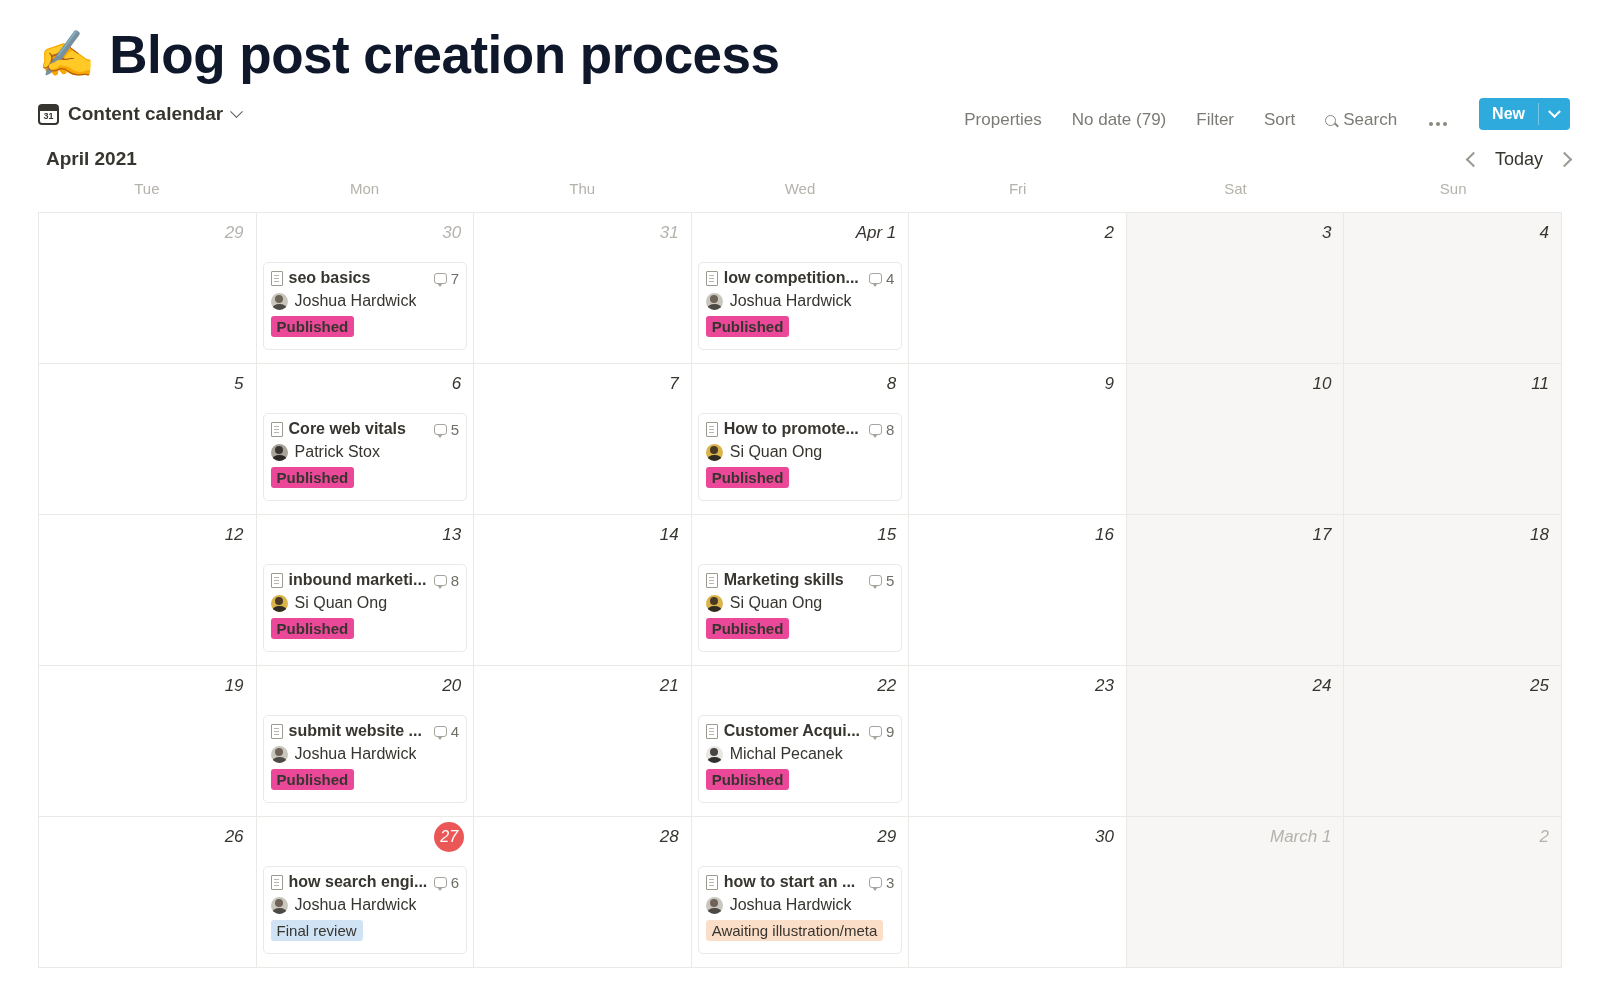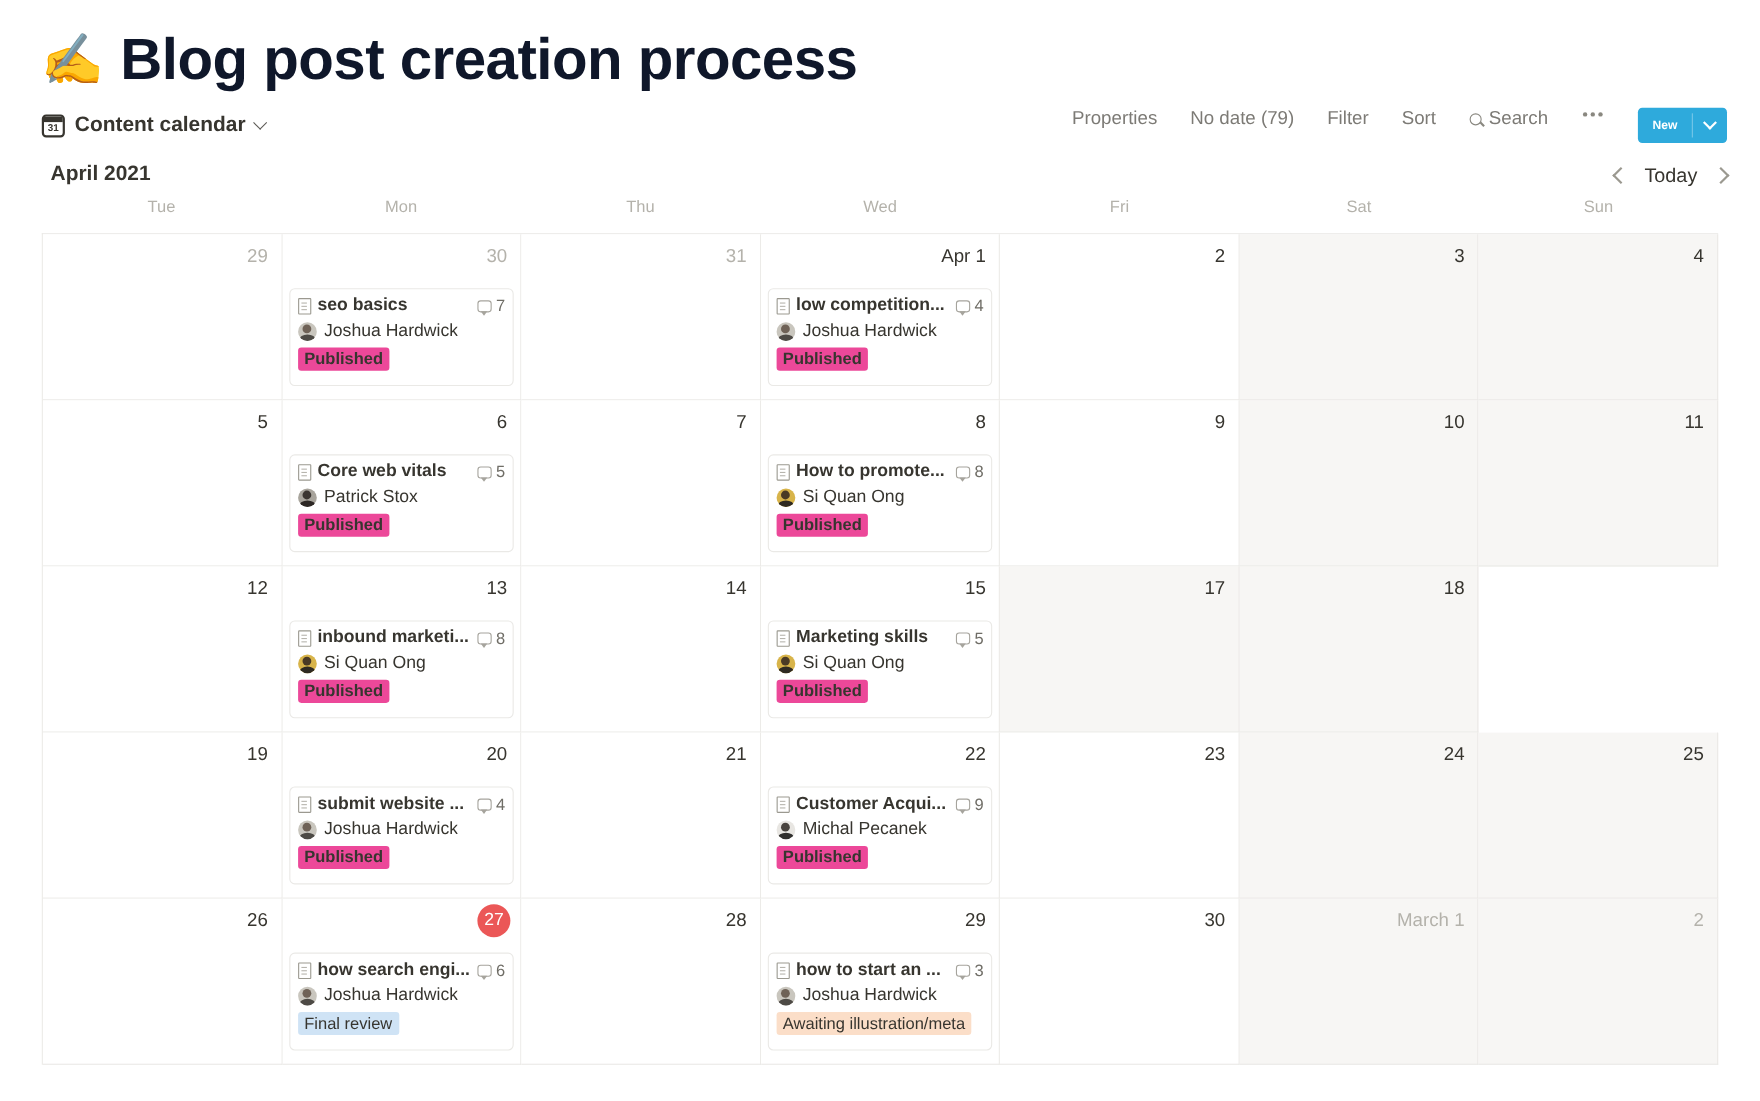--- a/index.html
+++ b/index.html
@@ -76,21 +76,21 @@
     width: 9px; height: 9px;
     border-right: 1.8px solid #5c5a55;
     border-bottom: 1.8px solid #5c5a55;
     transform: rotate(45deg) translate(-2px,-2px);
     flex: none;
   }
 
   .toolbar-right {
     margin-left: auto;
     display: flex;
-    align-items: flex-start;
+    align-items: flex-end;
     gap: 30px;
   }
   .tool-link {
     font-size: 17px;
     color: #7c7a75;
     cursor: pointer;
     white-space: nowrap;
   }
   .tool-link.with-icon {
     display: flex;
@@ -122,21 +122,21 @@
     display: flex;
     align-items: stretch;
     background: #2eaadc;
     border-radius: 4px;
     height: 32px;
     overflow: hidden;
     cursor: pointer;
   }
   .new-btn .label {
     color: #fff;
-    font-size: 11px;
+    font-size: 16px;
     font-weight: bold;
     padding: 0 13px;
     display: flex;
     align-items: center;
   }
   .new-btn .split {
     width: 1px;
     background: rgba(255,255,255,0.35);
     margin: 5px 0;
   }
@@ -216,20 +216,21 @@
     position: relative;
   }
   .cell.weekend { background: #f7f6f4; }
 
   .daynum-row {
     display: flex;
     justify-content: flex-end;
     align-items: center;
     height: 26px;
     padding-right: 6px;
+    font-style: italic;
   }
   .daynum {
     font-size: 17px;
     color: #37352f;
   }
   .daynum.muted { color: #b4b2ab; }
   .daynum.today {
     background: #eb5757;
     color: #ffffff;
     width: 30px; height: 30px;
@@ -581,20 +582,25 @@
             <span class="ev-title">Marketing skills</span>
             <span class="ev-comments">
               <span class="bubble"></span>
               <span class="ev-count">5</span>
             </span>
           </div><div class="ev-author-row">
             <span class="avatar a-ong"></span>
             <span class="ev-author">Si Quan Ong</span>
           </div><span class="pill published">Published</span></div>
       </div>
+      <div class="cell">
+        <div class="daynum-row">
+          <span class="daynum">16</span>
+        </div>
+      </div>
       <div class="cell weekend">
         <div class="daynum-row">
           <span class="daynum">17</span>
         </div>
       </div>
       <div class="cell weekend">
         <div class="daynum-row">
           <span class="daynum">18</span>
         </div>
       </div>

